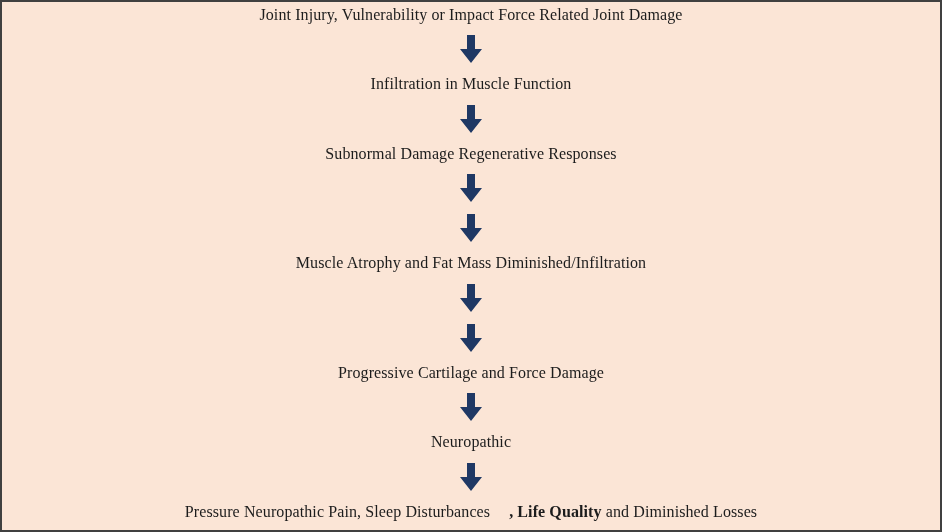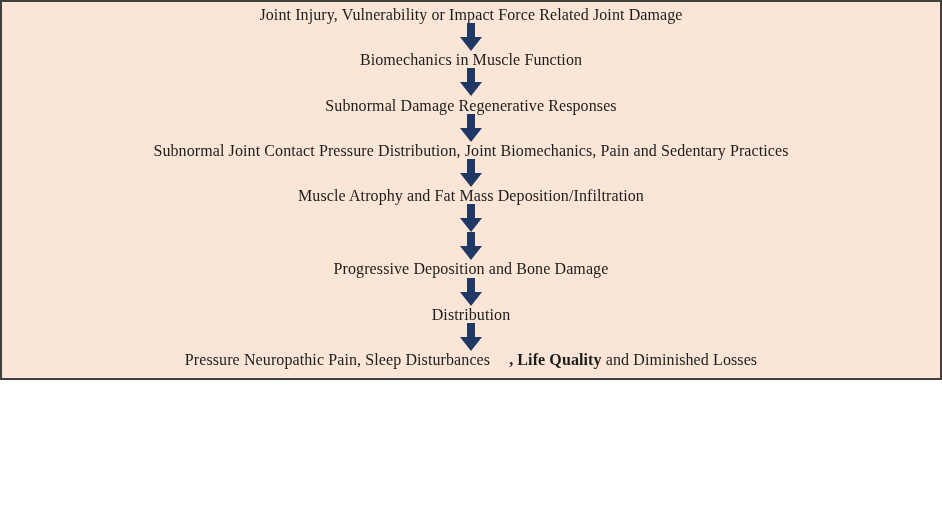--- a/index.html
+++ b/index.html
@@ -4,21 +4,21 @@
 <style>
   html, body {
     margin: 0;
     padding: 0;
     background: #ffffff;
     font-family: "Liberation Serif", "DejaVu Serif", serif;
   }
   .flowchart {
     position: relative;
     width: 942px;
-    height: 380px;
+    height: 532px;
     box-sizing: border-box;
     border: 2px solid var(--border, #404040);
     background: var(--bg, #fbe5d6);
     display: flex;
     flex-direction: column;
     align-items: center;
     justify-content: space-between;
     padding: 4px 0 10px 0;
     overflow: hidden;
   }
@@ -46,68 +46,67 @@
 <div class="flowchart">
 
   <div class="step">Joint Injury, Vulnerability or Impact Force Related Joint Damage</div>
 
   <div class="arrow">
     <svg viewBox="0 0 22 28" xmlns="http://www.w3.org/2000/svg">
         <path d="M7 0 h8 v14 h7 L11 28 L0 14 h7 z" fill="currentColor"></path>
       </svg>
   </div>
 
-  <div class="step">Biomechanics in Muscle Function</div>
+  <div class="step">Infiltration in Muscle Function</div>
 
   <div class="arrow">
     <svg viewBox="0 0 22 28" xmlns="http://www.w3.org/2000/svg">
         <path d="M7 0 h8 v14 h7 L11 28 L0 14 h7 z" fill="currentColor"></path>
       </svg>
   </div>
 
   <div class="step">Subnormal Damage Regenerative Responses</div>
 
   <div class="arrow">
     <svg viewBox="0 0 22 28" xmlns="http://www.w3.org/2000/svg">
         <path d="M7 0 h8 v14 h7 L11 28 L0 14 h7 z" fill="currentColor"></path>
       </svg>
   </div>
 
-  <div class="step">Subnormal Joint Contact Pressure Distribution, Joint Biomechanics, Pain and Sedentary Practices</div>
 
   <div class="arrow">
     <svg viewBox="0 0 22 28" xmlns="http://www.w3.org/2000/svg">
         <path d="M7 0 h8 v14 h7 L11 28 L0 14 h7 z" fill="currentColor"></path>
       </svg>
   </div>
 
-  <div class="step">Muscle Atrophy and Fat Mass Deposition/Infiltration</div>
+  <div class="step">Muscle Atrophy and Fat Mass Diminished/Infiltration</div>
 
   <div class="arrow">
     <svg viewBox="0 0 22 28" xmlns="http://www.w3.org/2000/svg">
         <path d="M7 0 h8 v14 h7 L11 28 L0 14 h7 z" fill="currentColor"></path>
       </svg>
   </div>
 
 
   <div class="arrow">
     <svg viewBox="0 0 22 28" xmlns="http://www.w3.org/2000/svg">
         <path d="M7 0 h8 v14 h7 L11 28 L0 14 h7 z" fill="currentColor"></path>
       </svg>
   </div>
 
-  <div class="step">Progressive Deposition and Bone Damage</div>
+  <div class="step">Progressive Cartilage and Force Damage</div>
 
   <div class="arrow">
     <svg viewBox="0 0 22 28" xmlns="http://www.w3.org/2000/svg">
         <path d="M7 0 h8 v14 h7 L11 28 L0 14 h7 z" fill="currentColor"></path>
       </svg>
   </div>
 
-  <div class="step">Distribution</div>
+  <div class="step">Neuropathic</div>
 
   <div class="arrow">
     <svg viewBox="0 0 22 28" xmlns="http://www.w3.org/2000/svg">
         <path d="M7 0 h8 v14 h7 L11 28 L0 14 h7 z" fill="currentColor"></path>
       </svg>
   </div>
 
   <div class="step">
     <span>Pressure Neuropathic Pain, Sleep Disturbances</span><span class="bold">, Life Quality</span><span> and Diminished Losses</span>
   </div>

